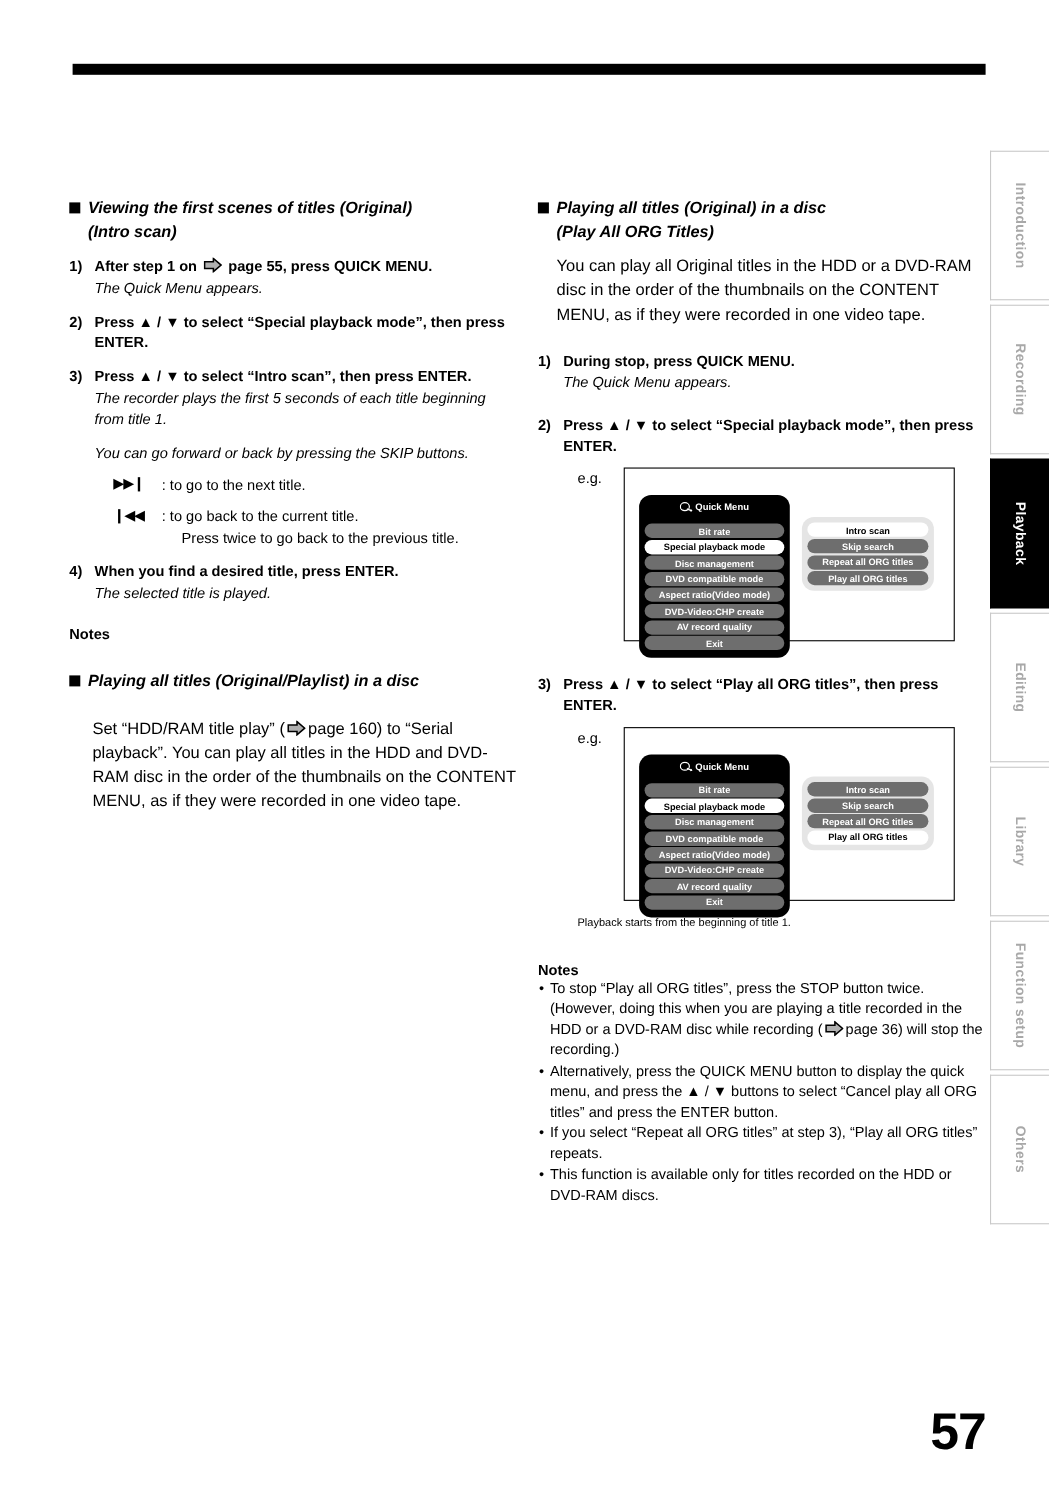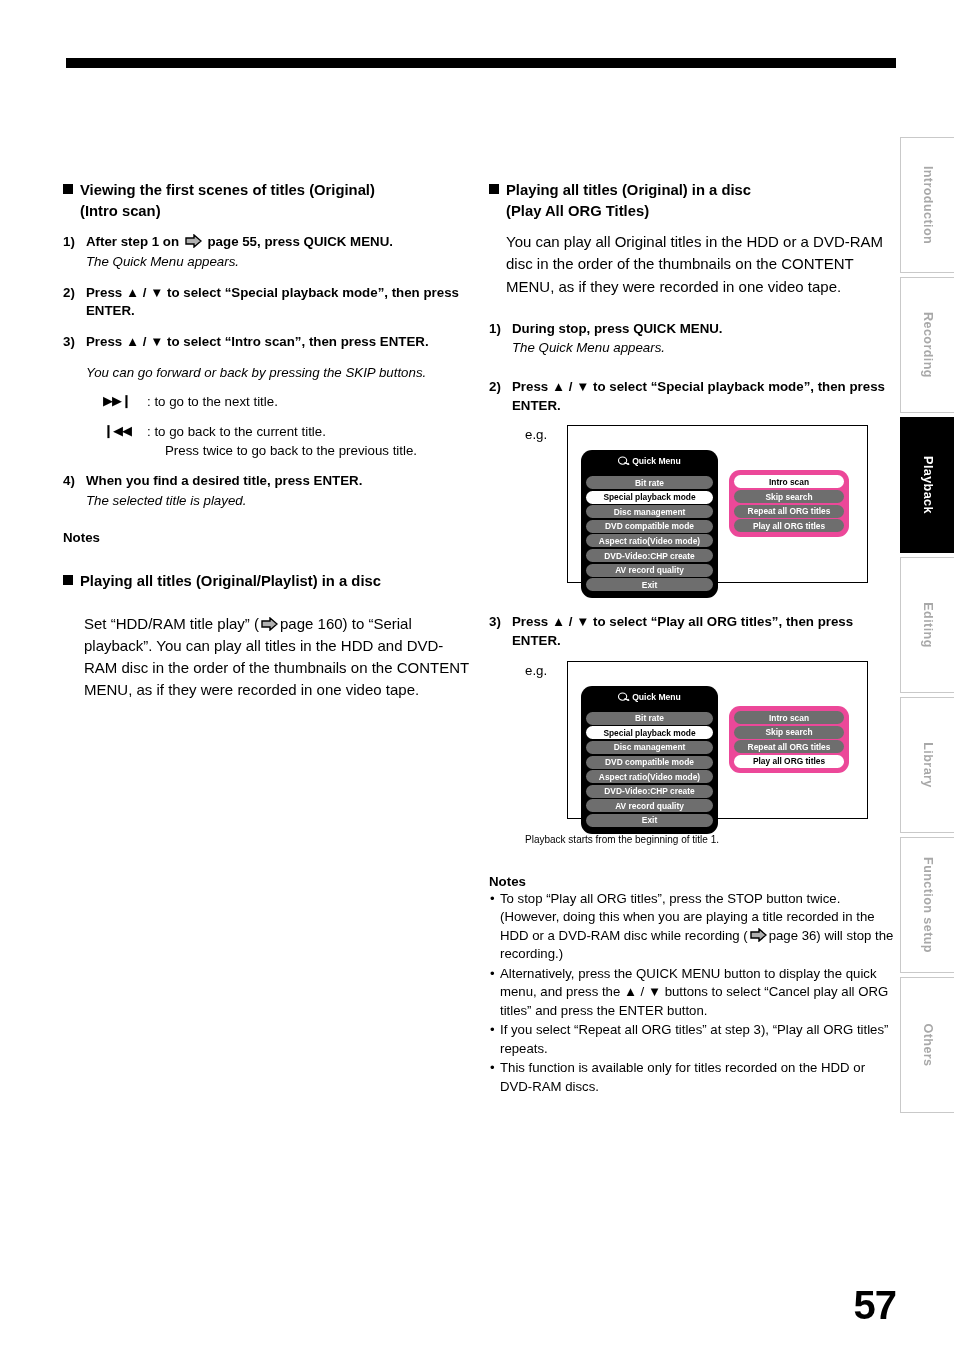--- a/index.html
+++ b/index.html
@@ -42,20 +42,21 @@
   }
 
   
   .sect-head {
     font-size: 14.8px;
     font-weight: bold;
     line-height: 1.40;
     position: relative;
     padding-left: 17px;
     margin-bottom: 10px;
+    font-style: italic;
   }
   .sect-head .sq {
     position: absolute;
     left: 0; top: 4px;
     width: 10px; height: 10px;
     background: #000;
   }
   .step {
     display: flex;
     font-size: 13.3px;
@@ -177,21 +178,21 @@
     overflow: hidden;
   }
   .qm-item.sel {
     background: #ffffff;
     color: #000000;
   }
   .sub-panel {
     position: absolute;
     left: 161px; top: 44px;
     width: 120px;
-    background: #ec4899;
+    background: #e5e5e5;
     border-radius: 11px;
     padding: 5px;
   }
   .sub-panel .qm-item { margin-top: 1.6px; }
   .sub-panel .qm-item:first-child { margin-top: 0; }
 
   .after-eg {
     font-size: 10px;
     line-height: 1.45;
     margin-top: 14px;
@@ -230,21 +231,21 @@
     background: #000000;
     color: #ffffff;
     border-color: #000000;
   }
 
   
   .page-no {
     position: absolute;
     right: 58px;
     bottom: 22px;
-    font-size: 40px;
+    font-size: 47px;
     font-weight: bold;
     letter-spacing: -1px;
   }
 </style>
 </head>
 <body>
 
 <div class="page">
 
   <div class="top-rule"></div>
@@ -273,20 +274,21 @@
 
     <div class="step">
       <span class="num">2)</span>
       <span class="txt">Press ▲ / ▼ to select “Special playback mode”, then press ENTER.</span>
     </div>
 
     <div class="step">
       <span class="num">3)</span>
       <span class="txt">Press ▲ / ▼ to select “Intro scan”, then press ENTER.</span>
     </div>
+    <div class="body-txt indent">The recorder plays the first 5 seconds of each title beginning from title 1.</div>
     <div class="body-txt indent pgap">You can go forward or back by pressing the SKIP buttons.</div>
 
     <div class="glyph-row">
       <span class="gl">▶▶❙</span>
       <span class="gtxt">: to go to the next title.</span>
     </div>
     <div class="glyph-row">
       <span class="gl">❙◀◀</span>
       <span class="gtxt">
         <span>: to go back to the current title.</span><br>

